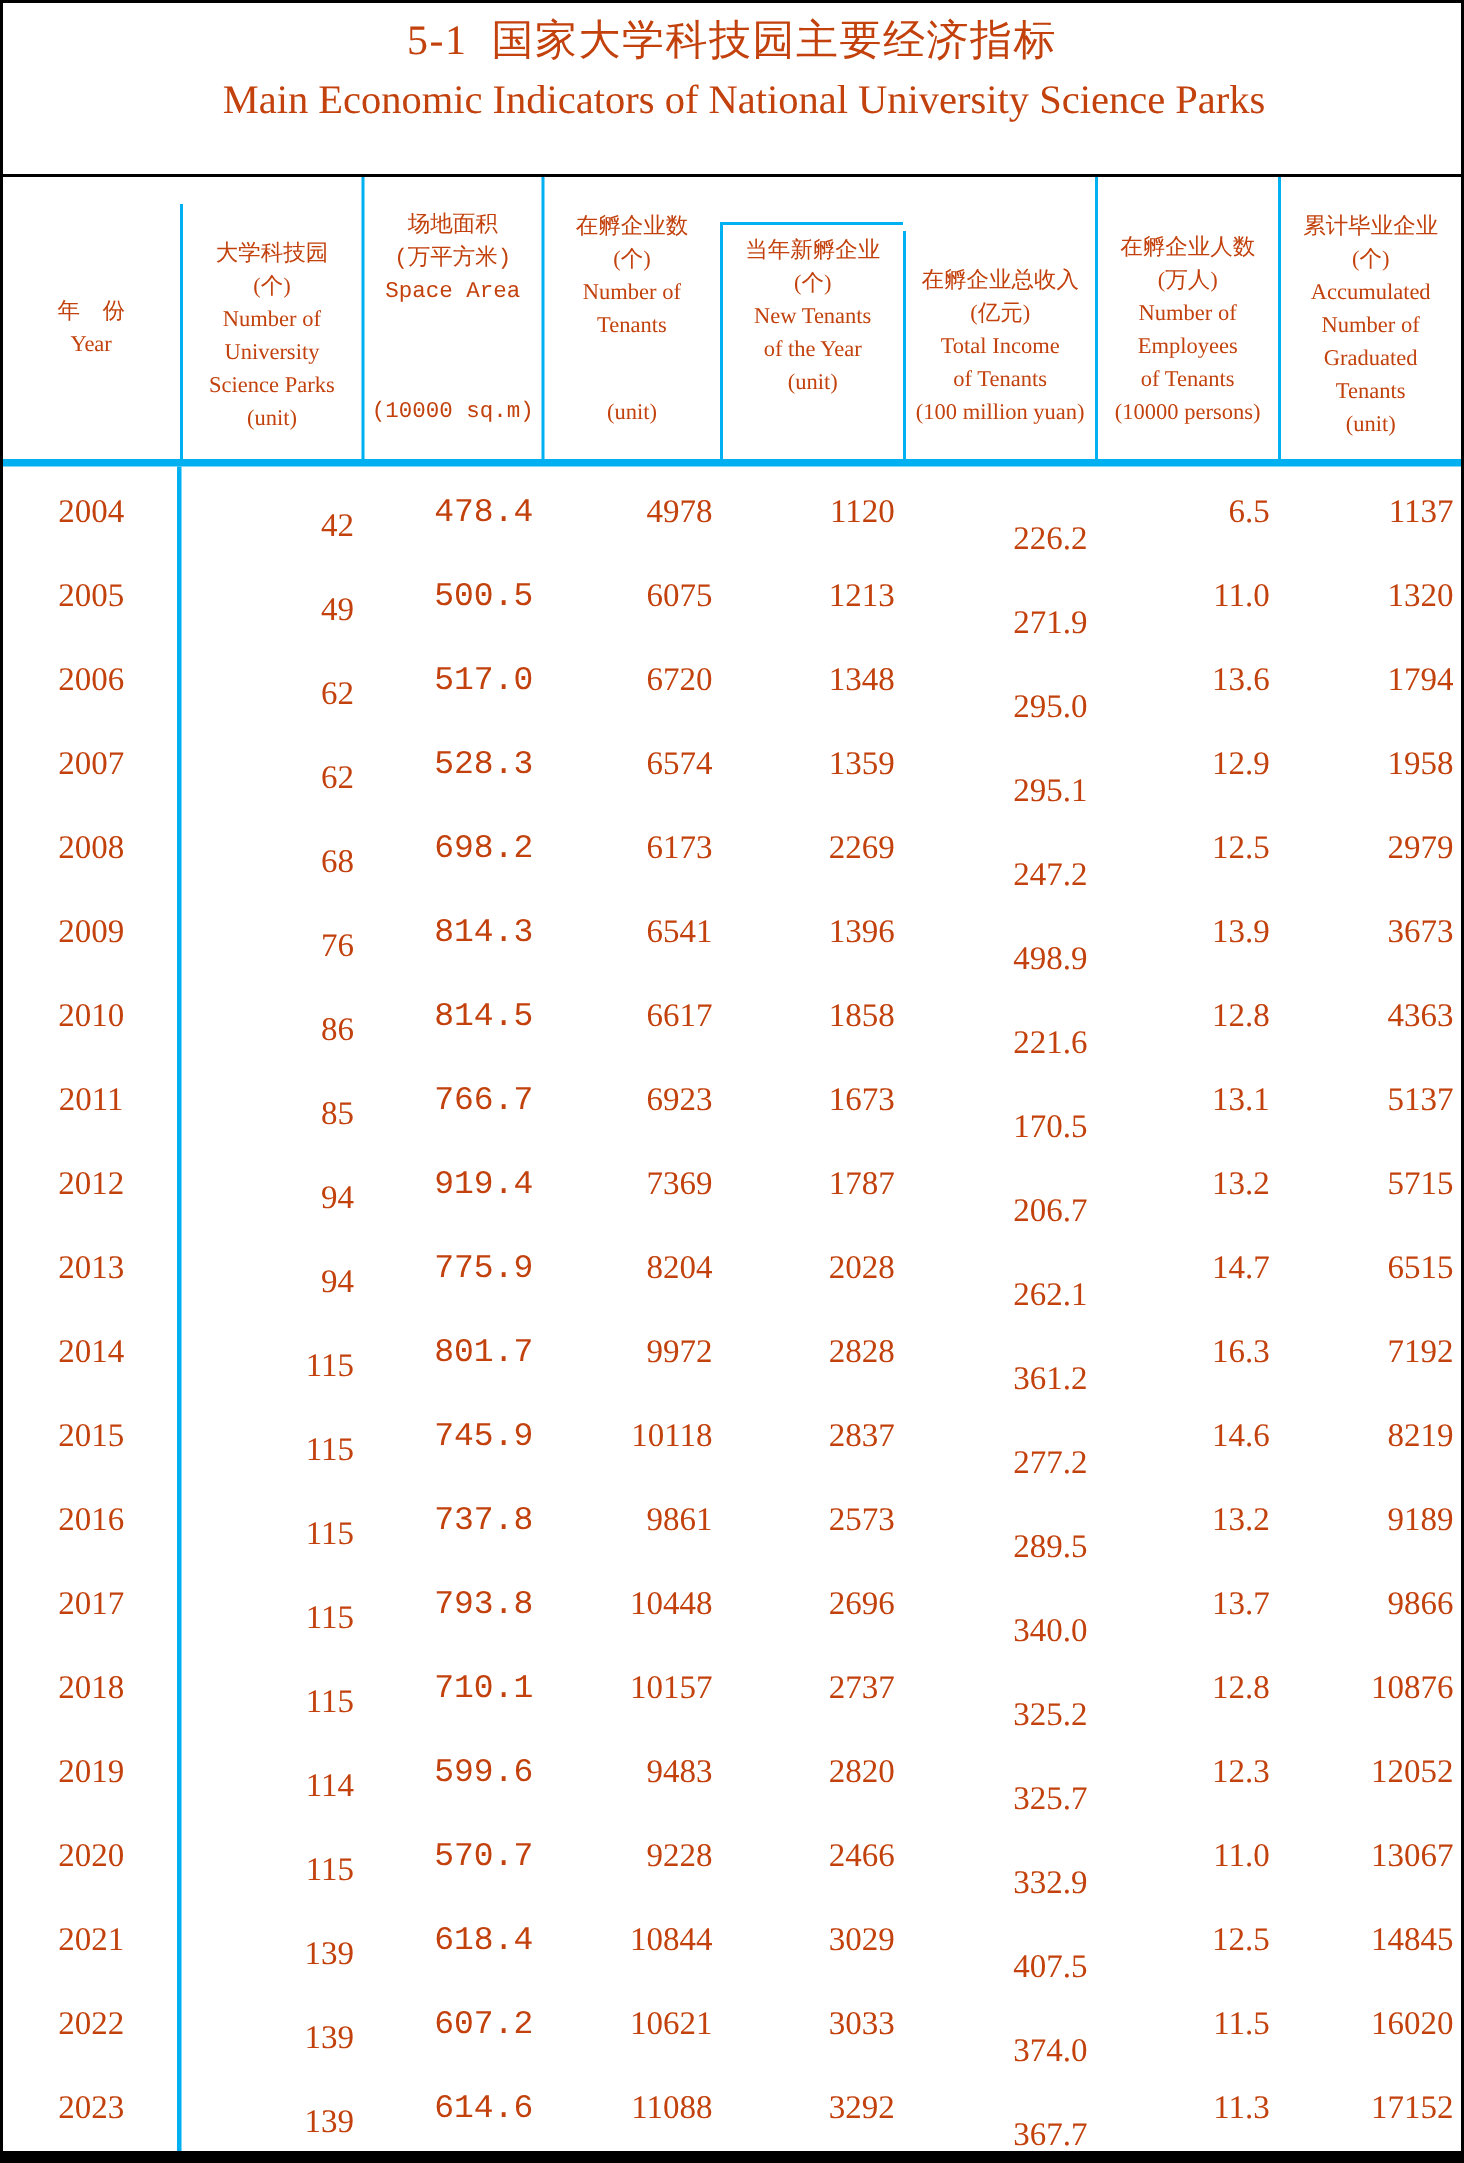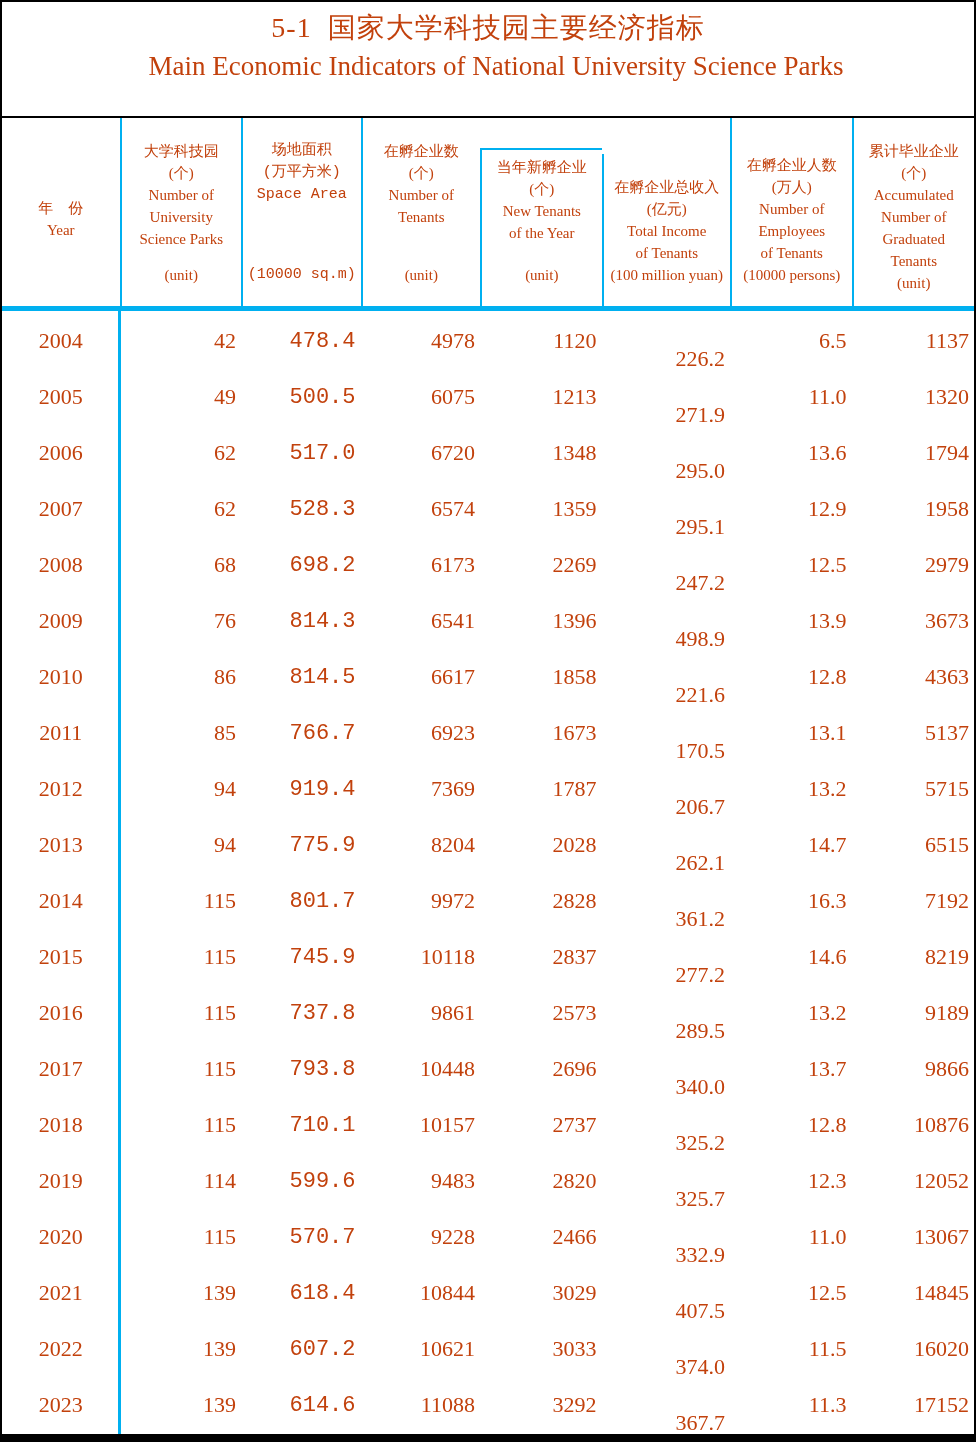--- a/index.html
+++ b/index.html
@@ -57,27 +57,27 @@
   .h-en{white-space:pre-line;}
   .h-unit{white-space:pre;}
   .hcell.sub-col{padding:0;}
   .sub-box{
     box-sizing:border-box;
     flex:1;
     margin-top:30px;
     border-top:2px solid var(--accent);
     border-left:2px solid var(--accent);
     display:flex;flex-direction:column;
-    justify-content:space-between;
+    justify-content:flex-start;
     padding-top:6px;
     padding-bottom:20px;
   }
   
   .thead > :nth-child(1), .drow > :nth-child(1){width:118px;}
-  .thead > :nth-child(2), .drow > :nth-child(2){width:122px;}
+  .thead > :nth-child(2), .drow > :nth-child(2){width:122px;margin-top:18px;}
   .thead > :nth-child(3), .drow > :nth-child(3){width:120px;font-family:Liberation Mono, monospace;}
   .thead > :nth-child(4), .drow > :nth-child(4){width:120px;}
   .thead > :nth-child(5), .drow > :nth-child(5){width:122px;}
   .thead > :nth-child(6), .drow > :nth-child(6){width:129px;margin-top:36px;}
   .thead > :nth-child(7), .drow > :nth-child(7){width:122px;justify-content:flex-end;}
   .thead > :nth-child(8), .drow > :nth-child(8){width:123px;}
   
   .tbody{
     position:relative;
     flex:1;

